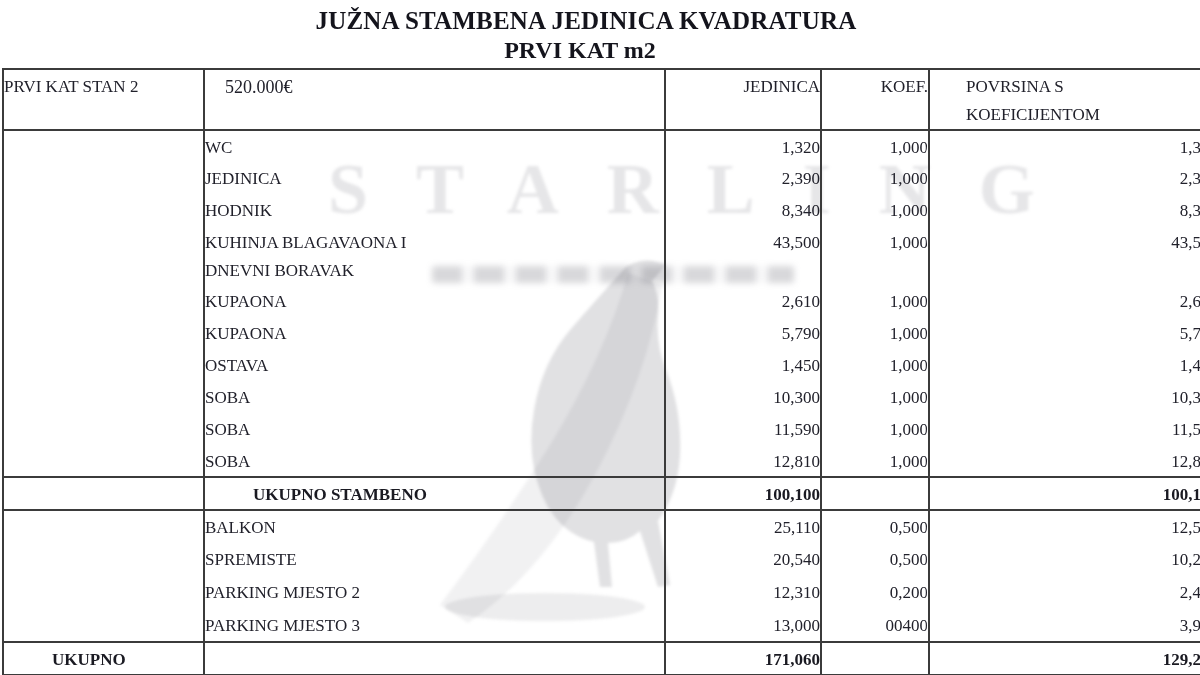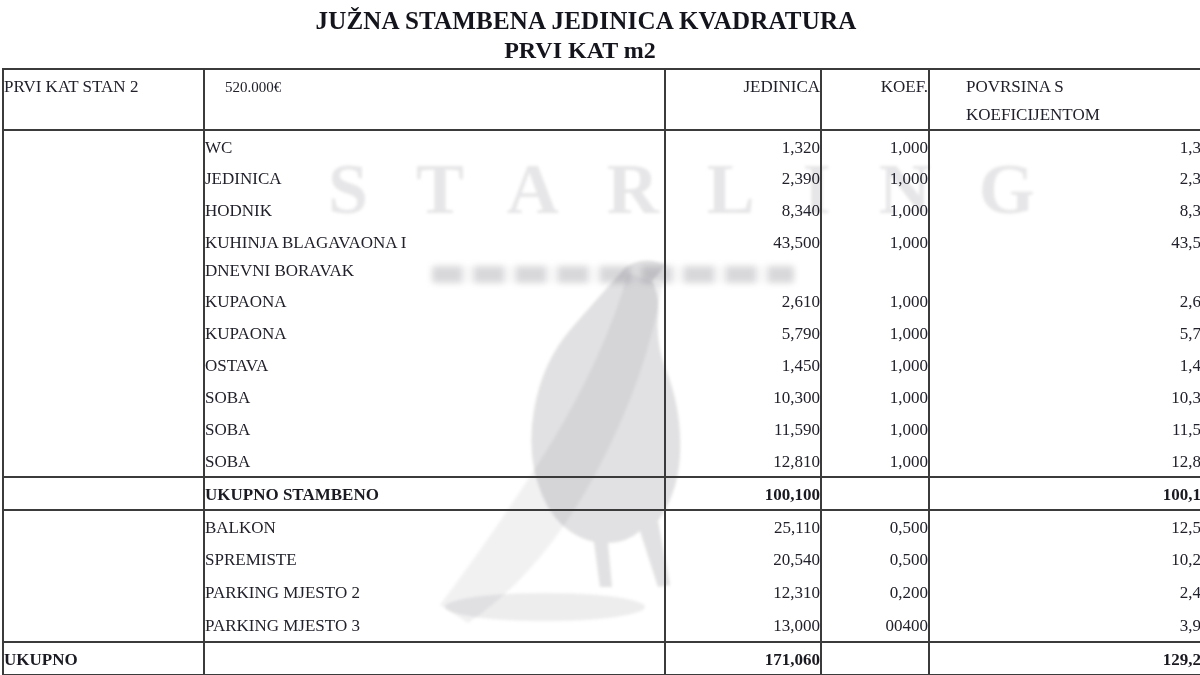--- a/index.html
+++ b/index.html
@@ -46,28 +46,28 @@
   tr.row{height:32px;}
   tr.extra{height:33px;}
   tr.subtotal{height:32px;}
   tr.total{height:33px;}
   tr.subtotal td{border-top:2px solid #3b3b3b;border-bottom:2px solid #3b3b3b;}
   tr.total td{border-top:2px solid #3b3b3b;}
   td.c1{padding-left:8px;margin-top:21px;}
   td.c2{padding-left:8px;}
   td.num{text-align:right;}
   td.c3{padding-right:8px;}
-  td.c4{padding-right:10px;}
+  td.c4{padding-right:10px;border-radius:18px;}
   td.c5{padding-right:12px;}
   td.c5h{padding-left:8px;text-align:left;}
   .wraplimit{display:inline-block;max-width:250px;}
   .wrap-stan{display:inline-block;max-width:150px;}
   .wrap-psk{display:inline-block;max-width:150px;margin-left:36px;}
-  .price-cell{padding-left:20px !important;font-size:15px;}
-  tr.subtotal td, tr.total td{font-weight:bold;color:#1a1a22;}
+  .price-cell{padding-left:20px !important;font-size:18px;}
+  tr.subtotal td, tr.total td{font-weight:bold;color:#1a1a22;padding-left:48px;}
 </style>
 </head>
 <body>
 
 <div class="page">
 
   <div class="watermark-layer">
     <div class="wm-text">STARLING</div>
     <div class="wm-subtext"></div>
     <svg class="wm-bird" width="300" height="420" viewBox="0 0 300 420">

